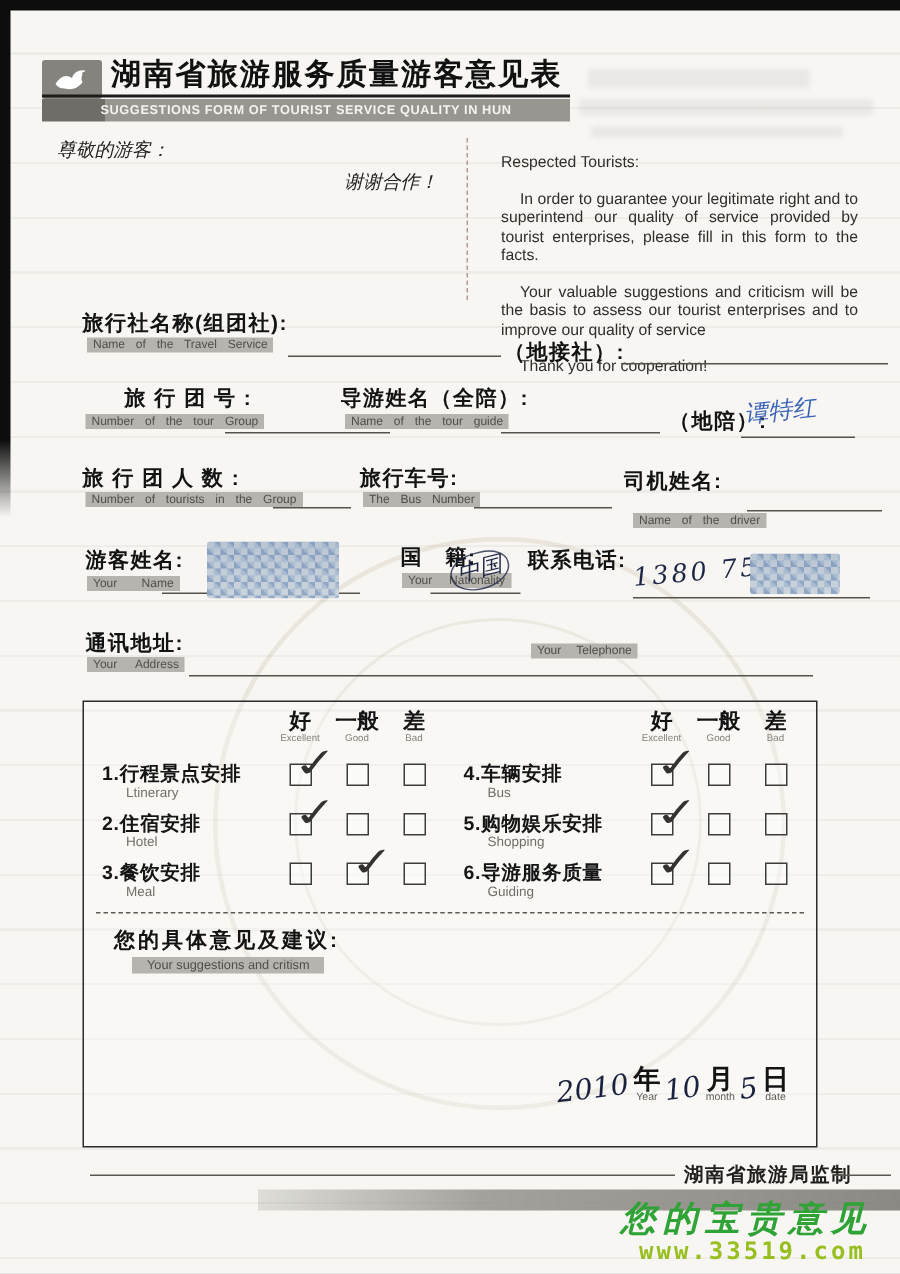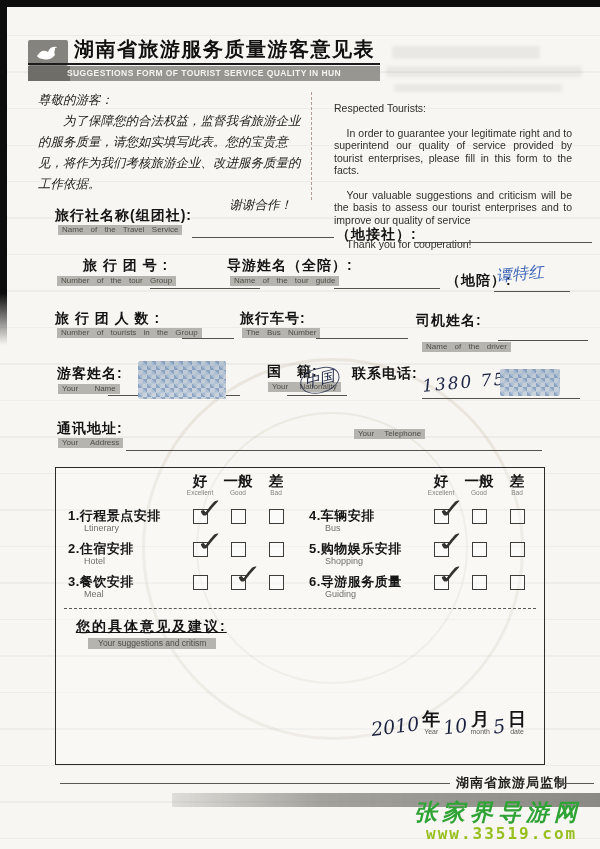--- a/index.html
+++ b/index.html
@@ -66,21 +66,21 @@
   .hcell .en{font-size:6.5px;color:#84827c;line-height:7px;}
   .rlabel{flex:1;}
   .rlabel .cn{font-size:13px;font-weight:bold;letter-spacing:.5px;line-height:15px;color:#151515;white-space:nowrap;}
   .rlabel .en{font-size:9px;color:#716f69;margin-left:16px;line-height:10px;}
   .cb{width:38px;display:flex;justify-content:center;position:relative;}
   .cbx{width:13px;height:13px;border:1.5px solid #3c3c3a;margin-top:1px;background:rgba(255,255,255,.4);position:relative;}
   .tick{display:none;position:absolute;left:3px;top:-14px;font-size:25px;color:#33322f;font-family:"DejaVu Sans",sans-serif;transform:rotate(-7deg) scaleX(1.45);transform-origin:left bottom;}
   .rrow[data-checked="0"] .cb0 .tick{display:block;}
   .rrow[data-checked="1"] .cb1 .tick{display:block;}
   .rsep{position:absolute;left:8px;right:8px;top:140px;border-top:1.5px dashed #5c5a55;}
-  .sug-label{position:absolute;left:20px;top:150px;font-size:14px;font-weight:bold;letter-spacing:2px;color:#131313;text-decoration:underline;}
+  .sug-label{position:absolute;left:20px;top:150px;font-size:14px;font-weight:bold;letter-spacing:2px;color:#131313;}
   .sug-band{position:absolute;left:32px;top:170px;background:#b6b4ae;color:#504e48;font-size:8.5px;line-height:11px;padding:0 10px;white-space:nowrap;}
   .dateline{position:absolute;right:16px;top:242px;display:flex;align-items:flex-end;}
   .dval{font-family:"DejaVu Serif",serif;font-style:italic;color:#1b2240;font-size:19px;transform:rotate(-7deg);margin:0 1px;line-height:20px;}
   .dunit{text-align:center;margin:0 2px;}
   .dunit .cn{font-size:18px;font-weight:bold;line-height:18px;color:#141414;}
   .dunit .en{font-size:7px;color:#5c5a55;line-height:8px;}
 
   
   .foot-rule{position:absolute;left:60px;top:783px;width:390px;height:1.2px;background:#5a5853;}
   .foot-rule2{position:absolute;left:556px;top:783px;width:38px;height:1.2px;background:#5a5853;}
@@ -111,21 +111,20 @@
       <path d="M4 13 Q9 5 15 9 Q17 3 24 4 Q20 8 22 12 Q17 18 10 16 Q6 16 4 13 Z" fill="#ffffff"></path>
       <circle cx="23" cy="6" r="1.2" fill="#85837d"></circle>
     </svg>
   </div>
   <div class="title">湖南省旅游服务质量游客意见表</div>
   <div class="title-rule"></div>
   <div class="subtitle-bar">SUGGESTIONS FORM OF TOURIST SERVICE QUALITY IN HUN</div>
 
   <div class="intro-cn">
     <p>尊敬的游客：</p>
-    <p class="body">为了保障您的合法权益，监督我省旅游企业的服务质量，请您如实填写此表。您的宝贵意见，将作为我们考核旅游企业、改进服务质量的工作依据。</p>
     <p class="closing">谢谢合作！</p>
   </div>
   <div class="intro-divider"></div>
   <div class="intro-en">
     <p>Respected Tourists:</p>
     <p class="ind">In order to guarantee your legitimate right and to superintend our quality of service provided by tourist enterprises, please fill in this form to the facts.</p>
     <p class="ind">Your valuable suggestions and criticism will be the basis to assess our tourist enterprises and to improve our quality of service</p>
     <p class="ind">Thank you for cooperation!</p>
   </div>
 
@@ -343,16 +342,16 @@
         <span class="cn" style="display:block;">日</span>
         <span class="en" style="display:block;">date</span>
       </span>
     </div>
   </div>
 
   <div class="foot-rule"></div>
   <div class="foot-text">湖南省旅游局监制</div>
   <div class="foot-rule2"></div>
   <div class="foot-graybar"></div>
-  <div class="wm-name">张家界导游网</div>
+  <div class="wm-name">您的宝贵意见</div>
   <div class="wm-url">www.33519.com</div>
 
 </div>
 
 </body></html>

